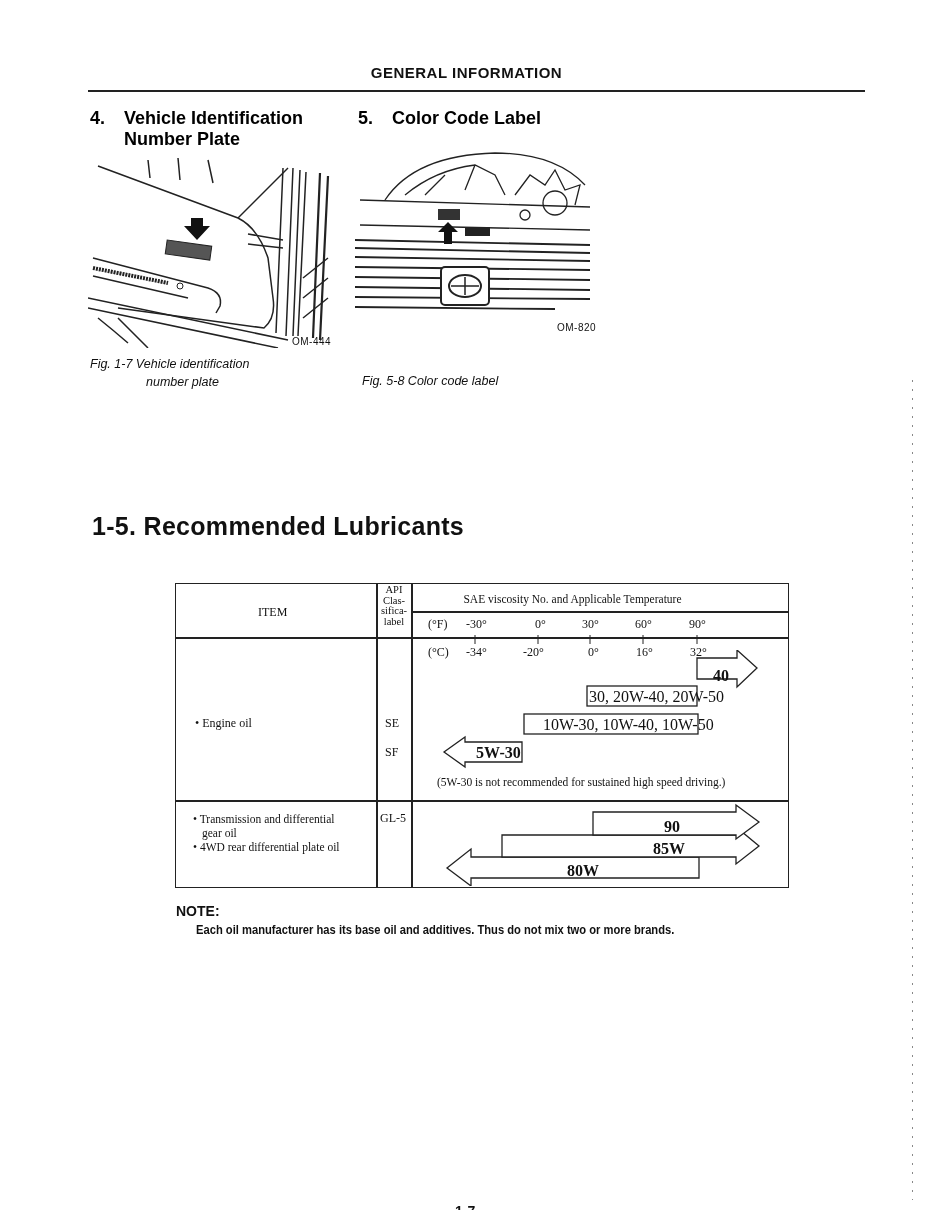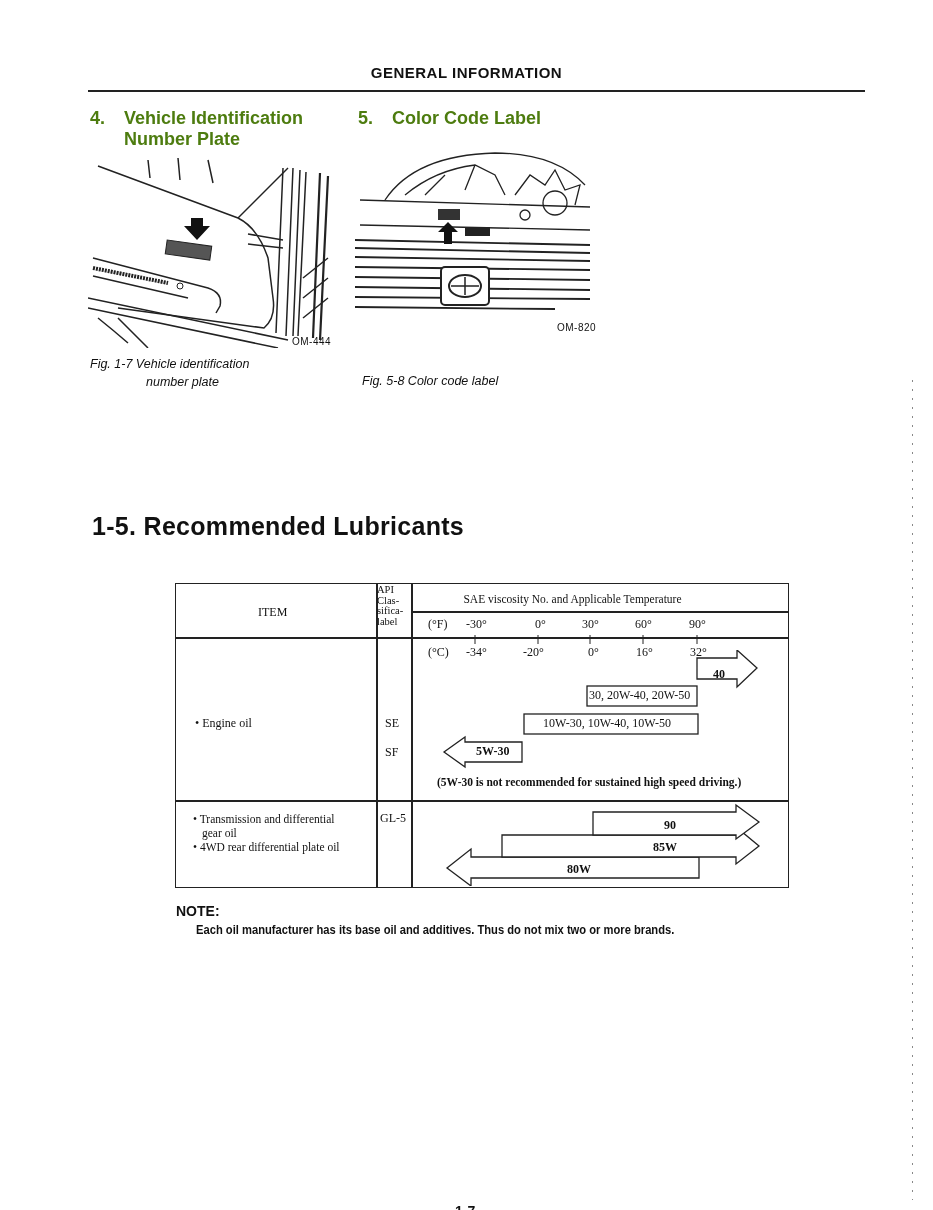--- a/index.html
+++ b/index.html
@@ -10,39 +10,39 @@
     }
     .abs { position: absolute; }
     .running-head {
       left: 0; width: 933px; top: 64px; text-align: center;
       font-family: "Liberation Sans", sans-serif; font-weight: bold;
       font-size: 15px; letter-spacing: 0.5px;
     }
     .head-rule { left: 88px; width: 777px; top: 90px; height: 2px; background: #222; }
     .sec-title {
       font-family: "Liberation Sans", sans-serif; font-weight: 900;
-      font-size: 18px; line-height: 21px; color: #4d7c0f;
+      font-size: 18px; line-height: 21px; color: #000000;
     }
     .sec-title .num { display: inline-block; width: 34px; }
     .sec-title .indent { padding-left: 34px; display: block; }
     .fig-caption {
       font-family: "Liberation Sans", sans-serif; font-style: italic;
       font-size: 12.5px; line-height: 18px;
     }
     .om-label { font-family: "Liberation Sans", sans-serif; font-size: 10px; letter-spacing: 0.5px; }
     .big-title {
       left: 92px; top: 512px; font-family: "Liberation Sans", sans-serif;
       font-weight: 900; font-size: 25px; letter-spacing: 0.3px;
     }
     
     .tbl { left: 175px; top: 583px; width: 614px; height: 305px; border: 1.5px solid #222; box-sizing: border-box; }
     .vline { background: #222; width: 1.5px; }
     .hline { background: #222; height: 1.5px; }
     .cell-text { font-family: "Liberation Serif", serif; font-size: 12px; color: #111; }
-    .arrow-label { font-family: "Liberation Serif", serif; font-size: 12px; font-weight: bold; }
+    .arrow-label { font-family: "Liberation Serif", serif; font-size: 16px; font-weight: bold; }
     .note-head {
       left: 176px; top: 903px; font-family: "Liberation Sans", sans-serif;
       font-weight: 900; font-size: 14px;
     }
     .note-body {
       left: 196px; top: 922px; font-family: "Liberation Sans", sans-serif;
       font-weight: bold; font-size: 13px; transform: scaleX(0.86); transform-origin: left top;
       white-space: nowrap;
     }
     .page-num { left: 455px; top: 1203px; font-family: "Liberation Sans", sans-serif; font-weight: bold; font-size: 14px; }
@@ -120,21 +120,21 @@
 <div class="abs tbl"></div>
 
 <div class="abs vline" style="left:376px; top:583px; height:305px;"></div>
 <div class="abs vline" style="left:411px; top:583px; height:305px;"></div>
 
 <div class="abs hline" style="left:411px; width:378px; top:611px;"></div>
 <div class="abs hline" style="left:175px; width:614px; top:637px;"></div>
 <div class="abs hline" style="left:175px; width:614px; top:800px;"></div>
 
 <div class="abs cell-text" style="left:258px; top:605px;">ITEM</div>
-<div class="abs cell-text" style="left:377px; top:585px; width:34px; text-align:left; font-size:10.5px; line-height:10.5px;">
+<div class="abs cell-text" style="left:377px; top:585px; width:34px; text-align:center; font-size:10.5px; line-height:10.5px;">
   <div>API</div>
   <div>Clas-</div>
   <div>sifica-</div>
   <div>label</div>
 </div>
 <div class="abs cell-text" style="left:411px; width:323px; top:593px; text-align:center; font-size:11.5px;">SAE viscosity No. and Applicable Temperature</div>
 
 <div class="abs cell-text" style="left:428px; top:617px;">(°F)</div>
 <div class="abs cell-text" style="left:428px; top:645px;">(°C)</div>
 
@@ -177,21 +177,21 @@
       <rect x="113" y="64" width="174" height="20"></rect>
 
       <path d="M111 92 L54 92 L54 87 L33 102 L54 117 L54 112 L111 112 Z"></path>
     </g>
   </svg>
 </div>
 <div class="abs arrow-label" style="left:713px; top:667px;">40</div>
 <div class="abs arrow-label" style="left:589px; top:688px; font-weight:normal;">30, 20W-40, 20W-50</div>
 <div class="abs arrow-label" style="left:543px; top:716px; font-weight:normal;">10W-30, 10W-40, 10W-50</div>
 <div class="abs arrow-label" style="left:476px; top:744px;">5W-30</div>
-<div class="abs cell-text" style="left:437px; top:776px; font-size:11.5px;font-weight:bold;">(5W-30 is not recommended for sustained high speed driving.)</div>
+<div class="abs cell-text" style="left:437px; top:776px; font-size:11.5px;">(5W-30 is not recommended for sustained high speed driving.)</div>
 
 <div class="abs cell-text" style="left:193px; top:812px; font-size:11.5px; line-height:14px;">
   <div>• Transmission and differential</div>
   <div style="padding-left:9px;">gear oil</div>
   <div>• 4WD rear differential plate oil</div>
 </div>
 <div class="abs cell-text" style="left:380px; top:811px;">GL-5</div>
 
 <div class="abs" style="left:411px; top:802px; width:378px; height:84px;">
   <svg width="378" height="84" viewBox="0 0 378 84">

